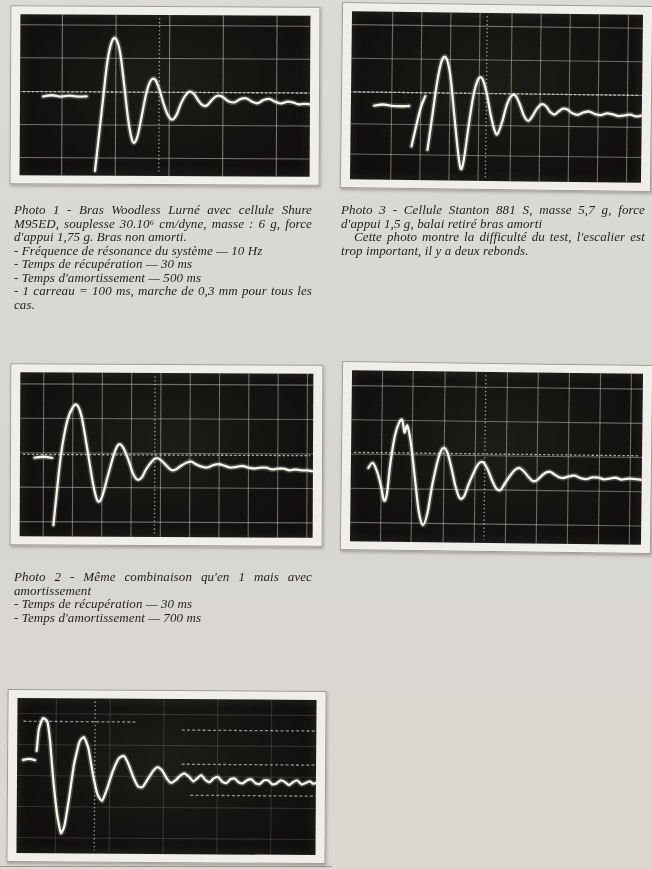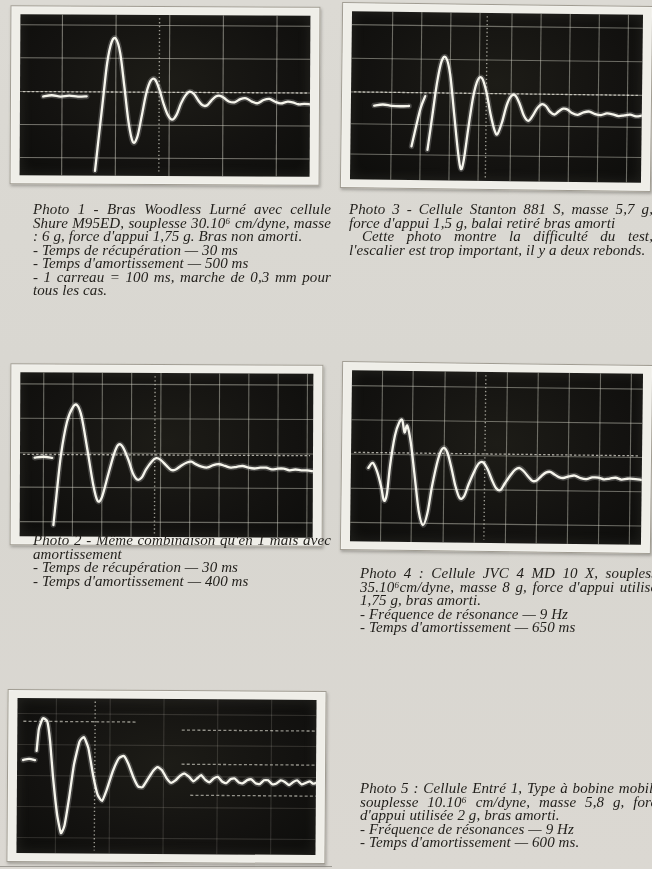--- a/index.html
+++ b/index.html
@@ -15,22 +15,22 @@
     box-shadow:1px 2px 3px rgba(60,58,52,.35), inset 0 0 2px rgba(255,255,255,.8);
   }
   .scope{
     position:absolute;inset:8px 9px;
     background:radial-gradient(ellipse at 50% 42%, #1d1c17 0%, #131210 62%, #0d0d0b 100%);
     box-shadow:inset 0 0 14px rgba(235,232,218,.10);
   }
   .scope svg{display:block;width:100%;height:100%;}
   .caption{
     position:absolute;color:#201e1a;
-    font-style:italic;font-size:15px;line-height:13.5px;
-    text-align:justify;letter-spacing:.1px;margin-left:19px;
+    font-style:italic;font-size:13px;line-height:13.5px;
+    text-align:justify;letter-spacing:.1px;
   }
   .caption p{margin:0;}
   .caption p.ind{text-indent:13px;}
   .artifact{position:absolute;background:rgba(95,93,88,.5);}
 </style>
 </head>
 <body>
 
 <div class="page">
 
@@ -85,26 +85,27 @@
           <path d="M21 80 C 21.25 78 22 71.83333333333333 22.5 68 C 23 64.16666666666667 23.5 60 24 57 C 24.5 54 25.25 51.166666666666664 25.5 50" fill="none" stroke="#ffffff" stroke-opacity="0.2" stroke-width="5.5" stroke-linecap="round" stroke-linejoin="round" vector-effect="non-scaling-stroke"></path>
           <path d="M21 80 C 21.25 78 22 71.83333333333333 22.5 68 C 23 64.16666666666667 23.5 60 24 57 C 24.5 54 25.25 51.166666666666664 25.5 50" fill="none" stroke="#f6f5ec" stroke-width="2.3" stroke-linecap="round" stroke-linejoin="round" vector-effect="non-scaling-stroke"></path>
           <path d="M26.5 82 C 26.75 78.66666666666667 27.5 68.66666666666667 28 62 C 28.5 55.333333333333336 29 47.5 29.5 42 C 30 36.5 30.5 31.5 31 29 C 31.5 26.5 32 25.666666666666668 32.5 27 C 33 28.333333333333332 33.5 31.5 34 37 C 34.5 42.5 35 52.333333333333336 35.5 60 C 36 67.66666666666667 36.583333333333336 77.5 37 83 C 37.416666666666664 88.5 37.666666666666664 92.16666666666667 38 93 C 38.333333333333336 93.83333333333333 38.583333333333336 92.16666666666667 39 88 C 39.416666666666664 83.83333333333333 40 74.33333333333333 40.5 68 C 41 61.666666666666664 41.5 54.666666666666664 42 50 C 42.5 45.333333333333336 43 41.833333333333336 43.5 40 C 44 38.166666666666664 44.5 37.833333333333336 45 39 C 45.5 40.166666666666664 46 43.5 46.5 47 C 47 50.5 47.5 56.166666666666664 48 60 C 48.5 63.833333333333336 49.083333333333336 68 49.5 70 C 49.916666666666664 72 50.083333333333336 72.83333333333333 50.5 72 C 50.916666666666664 71.16666666666667 51.5 67.83333333333333 52 65 C 52.5 62.166666666666664 53 57.583333333333336 53.5 55 C 54 52.416666666666664 54.5 50.5 55 49.5 C 55.5 48.5 56 48.25 56.5 49 C 57 49.75 57.5 52 58 54 C 58.5 56 59 59.333333333333336 59.5 61 C 60 62.666666666666664 60.5 64 61 64 C 61.5 64 62 62.25 62.5 61 C 63 59.75 63.5 57.666666666666664 64 56.5 C 64.5 55.333333333333336 65 54.25 65.5 54 C 66 53.75 66.5 54.25 67 55 C 67.5 55.75 68 57.666666666666664 68.5 58.5 C 69 59.333333333333336 69.5 60.083333333333336 70 60 C 70.5 59.916666666666664 71 58.583333333333336 71.5 58 C 72 57.416666666666664 72.5 56.666666666666664 73 56.5 C 73.5 56.333333333333336 74 56.583333333333336 74.5 57 C 75 57.416666666666664 75.41666666666667 58.5 76 59 C 76.58333333333333 59.5 77.33333333333333 60.083333333333336 78 60 C 78.66666666666667 59.916666666666664 79.33333333333333 58.833333333333336 80 58.5 C 80.66666666666667 58.166666666666664 81.33333333333333 57.833333333333336 82 58 C 82.66666666666667 58.166666666666664 83.33333333333333 59.166666666666664 84 59.5 C 84.66666666666667 59.833333333333336 85.33333333333333 60.083333333333336 86 60 C 86.66666666666667 59.916666666666664 87.33333333333333 59.083333333333336 88 59 C 88.66666666666667 58.916666666666664 89.33333333333333 59.25 90 59.5 C 90.66666666666667 59.75 91.33333333333333 60.416666666666664 92 60.5 C 92.66666666666667 60.583333333333336 93.33333333333333 60.166666666666664 94 60 C 94.66666666666667 59.833333333333336 95.33333333333333 59.416666666666664 96 59.5 C 96.66666666666667 59.583333333333336 97.33333333333333 60.416666666666664 98 60.5 C 98.66666666666667 60.583333333333336 99.66666666666667 60.083333333333336 100 60" fill="none" stroke="#ffffff" stroke-opacity="0.2" stroke-width="5.5" stroke-linecap="round" stroke-linejoin="round" vector-effect="non-scaling-stroke"></path>
           <path d="M26.5 82 C 26.75 78.66666666666667 27.5 68.66666666666667 28 62 C 28.5 55.333333333333336 29 47.5 29.5 42 C 30 36.5 30.5 31.5 31 29 C 31.5 26.5 32 25.666666666666668 32.5 27 C 33 28.333333333333332 33.5 31.5 34 37 C 34.5 42.5 35 52.333333333333336 35.5 60 C 36 67.66666666666667 36.583333333333336 77.5 37 83 C 37.416666666666664 88.5 37.666666666666664 92.16666666666667 38 93 C 38.333333333333336 93.83333333333333 38.583333333333336 92.16666666666667 39 88 C 39.416666666666664 83.83333333333333 40 74.33333333333333 40.5 68 C 41 61.666666666666664 41.5 54.666666666666664 42 50 C 42.5 45.333333333333336 43 41.833333333333336 43.5 40 C 44 38.166666666666664 44.5 37.833333333333336 45 39 C 45.5 40.166666666666664 46 43.5 46.5 47 C 47 50.5 47.5 56.166666666666664 48 60 C 48.5 63.833333333333336 49.083333333333336 68 49.5 70 C 49.916666666666664 72 50.083333333333336 72.83333333333333 50.5 72 C 50.916666666666664 71.16666666666667 51.5 67.83333333333333 52 65 C 52.5 62.166666666666664 53 57.583333333333336 53.5 55 C 54 52.416666666666664 54.5 50.5 55 49.5 C 55.5 48.5 56 48.25 56.5 49 C 57 49.75 57.5 52 58 54 C 58.5 56 59 59.333333333333336 59.5 61 C 60 62.666666666666664 60.5 64 61 64 C 61.5 64 62 62.25 62.5 61 C 63 59.75 63.5 57.666666666666664 64 56.5 C 64.5 55.333333333333336 65 54.25 65.5 54 C 66 53.75 66.5 54.25 67 55 C 67.5 55.75 68 57.666666666666664 68.5 58.5 C 69 59.333333333333336 69.5 60.083333333333336 70 60 C 70.5 59.916666666666664 71 58.583333333333336 71.5 58 C 72 57.416666666666664 72.5 56.666666666666664 73 56.5 C 73.5 56.333333333333336 74 56.583333333333336 74.5 57 C 75 57.416666666666664 75.41666666666667 58.5 76 59 C 76.58333333333333 59.5 77.33333333333333 60.083333333333336 78 60 C 78.66666666666667 59.916666666666664 79.33333333333333 58.833333333333336 80 58.5 C 80.66666666666667 58.166666666666664 81.33333333333333 57.833333333333336 82 58 C 82.66666666666667 58.166666666666664 83.33333333333333 59.166666666666664 84 59.5 C 84.66666666666667 59.833333333333336 85.33333333333333 60.083333333333336 86 60 C 86.66666666666667 59.916666666666664 87.33333333333333 59.083333333333336 88 59 C 88.66666666666667 58.916666666666664 89.33333333333333 59.25 90 59.5 C 90.66666666666667 59.75 91.33333333333333 60.416666666666664 92 60.5 C 92.66666666666667 60.583333333333336 93.33333333333333 60.166666666666664 94 60 C 94.66666666666667 59.833333333333336 95.33333333333333 59.416666666666664 96 59.5 C 96.66666666666667 59.583333333333336 97.33333333333333 60.416666666666664 98 60.5 C 98.66666666666667 60.583333333333336 99.66666666666667 60.083333333333336 100 60" fill="none" stroke="#f6f5ec" stroke-width="2.3" stroke-linecap="round" stroke-linejoin="round" vector-effect="non-scaling-stroke"></path>
         </svg>
     </div>
   </figure>
 
   <div class="caption" style="left:14px;top:203px;width:298px">
     <p>Photo 1 - Bras Woodless Lurné avec cellule Shure M95ED, souplesse 30.10⁶ cm/dyne, masse : 6 g, force d'appui 1,75 g. Bras non amorti.</p>
+    <p>- Fréquence de résonance du système — 10 Hz</p>
     <p>- Temps de récupération — 30 ms</p>
     <p>- Temps d'amortissement — 500 ms</p>
     <p>- 1 carreau = 100 ms, marche de 0,3 mm pour tous les cas.</p>
   </div>
 
-  <div class="caption" style="left:330px;top:203px;width:304px">
+  <div class="caption" style="left:341px;top:203px;width:304px">
     <p>Photo 3 - Cellule Stanton 881 S, masse 5,7 g, force d'appui 1,5 g, balai retiré bras amorti</p>
     <p class="ind">Cette photo montre la difficulté du test, l'escalier est trop important, il y a deux rebonds.</p>
   </div>
 
   <figure class="photo" style="left:10px;top:364px;width:313px;height:182px;transform:rotate(.25deg)">
     <div class="scope">
       <svg viewBox="0 0 100 100" preserveAspectRatio="none">
           <g stroke="#d8d6c9" stroke-opacity="0.45" stroke-width="1.1">
             <line x1="8" y1="0" x2="8" y2="100" vector-effect="non-scaling-stroke"></line>
             <line x1="18" y1="0" x2="18" y2="100" vector-effect="non-scaling-stroke"></line>
@@ -152,31 +153,26 @@
             <line x1="0" y1="89" x2="100" y2="89" vector-effect="non-scaling-stroke"></line>
           </g>
           <line x1="46" y1="2" x2="46" y2="98" stroke="#e8e6da" stroke-opacity="0.65" stroke-width="1.4" stroke-dasharray="1.3 2.6" vector-effect="non-scaling-stroke"></line>
           <line x1="1" y1="48" x2="99" y2="48" stroke="#eceadf" stroke-opacity="0.7" stroke-width="1.3" stroke-dasharray="2.4 2" vector-effect="non-scaling-stroke"></line>
           <path d="M6 57 C 6.25 56.5 7 53.666666666666664 7.5 54 C 8 54.333333333333336 8.5 56.666666666666664 9 59 C 9.5 61.333333333333336 10.083333333333334 65.16666666666667 10.5 68 C 10.916666666666666 70.83333333333333 11.166666666666666 75.33333333333333 11.5 76 C 11.833333333333334 76.66666666666667 12.166666666666666 75.5 12.5 72 C 12.833333333333334 68.5 13.083333333333334 60.666666666666664 13.5 55 C 13.916666666666666 49.333333333333336 14.5 42.166666666666664 15 38 C 15.5 33.833333333333336 16.083333333333332 31.5 16.5 30 C 16.916666666666668 28.5 17.2 28 17.5 29 C 17.8 30 18.016666666666666 35.5 18.3 36 C 18.583333333333336 36.5 18.833333333333332 31 19.2 32 C 19.566666666666666 33 20.03333333333333 37 20.5 42 C 20.96666666666667 47 21.5 55.333333333333336 22 62 C 22.5 68.66666666666667 23 77.33333333333333 23.5 82 C 24 86.66666666666667 24.5 89.83333333333333 25 90 C 25.5 90.16666666666667 26 86.83333333333333 26.5 83 C 27 79.16666666666667 27.416666666666668 72.33333333333333 28 67 C 28.583333333333332 61.666666666666664 29.416666666666668 54.666666666666664 30 51 C 30.583333333333332 47.333333333333336 31 45.666666666666664 31.5 45 C 32 44.333333333333336 32.5 45.166666666666664 33 47 C 33.5 48.833333333333336 34 52.666666666666664 34.5 56 C 35 59.333333333333336 35.5 64 36 67 C 36.5 70 37 73 37.5 74 C 38 75 38.5 74.33333333333333 39 73 C 39.5 71.66666666666667 39.916666666666664 68.5 40.5 66 C 41.083333333333336 63.5 41.916666666666664 60.083333333333336 42.5 58 C 43.083333333333336 55.916666666666664 43.5 54.333333333333336 44 53.5 C 44.5 52.666666666666664 45 52.416666666666664 45.5 53 C 46 53.583333333333336 46.5 55.333333333333336 47 57 C 47.5 58.666666666666664 48 61.166666666666664 48.5 63 C 49 64.83333333333333 49.5 67 50 68 C 50.5 69 51 69.5 51.5 69 C 52 68.5 52.416666666666664 66.5 53 65 C 53.583333333333336 63.5 54.416666666666664 61.333333333333336 55 60 C 55.583333333333336 58.666666666666664 56 57.666666666666664 56.5 57 C 57 56.333333333333336 57.5 55.833333333333336 58 56 C 58.5 56.166666666666664 59 57.166666666666664 59.5 58 C 60 58.833333333333336 60.5 60.083333333333336 61 61 C 61.5 61.916666666666664 62 63.166666666666664 62.5 63.5 C 63 63.833333333333336 63.5 63.5 64 63 C 64.5 62.5 65 61.25 65.5 60.5 C 66 59.75 66.5 58.916666666666664 67 58.5 C 67.5 58.083333333333336 68 57.833333333333336 68.5 58 C 69 58.166666666666664 69.5 59 70 59.5 C 70.5 60 71 60.666666666666664 71.5 61 C 72 61.333333333333336 72.41666666666667 61.583333333333336 73 61.5 C 73.58333333333333 61.416666666666664 74.33333333333333 60.75 75 60.5 C 75.66666666666667 60.25 76.33333333333333 59.833333333333336 77 60 C 77.66666666666667 60.166666666666664 78.33333333333333 61.166666666666664 79 61.5 C 79.66666666666667 61.833333333333336 80.33333333333333 62.083333333333336 81 62 C 81.66666666666667 61.916666666666664 82.33333333333333 61.166666666666664 83 61 C 83.66666666666667 60.833333333333336 84.33333333333333 60.833333333333336 85 61 C 85.66666666666667 61.166666666666664 86.33333333333333 61.916666666666664 87 62 C 87.66666666666667 62.083333333333336 88.33333333333333 61.666666666666664 89 61.5 C 89.66666666666667 61.333333333333336 90.33333333333333 60.916666666666664 91 61 C 91.66666666666667 61.083333333333336 92.33333333333333 61.916666666666664 93 62 C 93.66666666666667 62.083333333333336 94.33333333333333 61.583333333333336 95 61.5 C 95.66666666666667 61.416666666666664 96.16666666666667 61.416666666666664 97 61.5 C 97.83333333333333 61.583333333333336 99.5 61.916666666666664 100 62" fill="none" stroke="#ffffff" stroke-opacity="0.2" stroke-width="5.5" stroke-linecap="round" stroke-linejoin="round" vector-effect="non-scaling-stroke"></path>
           <path d="M6 57 C 6.25 56.5 7 53.666666666666664 7.5 54 C 8 54.333333333333336 8.5 56.666666666666664 9 59 C 9.5 61.333333333333336 10.083333333333334 65.16666666666667 10.5 68 C 10.916666666666666 70.83333333333333 11.166666666666666 75.33333333333333 11.5 76 C 11.833333333333334 76.66666666666667 12.166666666666666 75.5 12.5 72 C 12.833333333333334 68.5 13.083333333333334 60.666666666666664 13.5 55 C 13.916666666666666 49.333333333333336 14.5 42.166666666666664 15 38 C 15.5 33.833333333333336 16.083333333333332 31.5 16.5 30 C 16.916666666666668 28.5 17.2 28 17.5 29 C 17.8 30 18.016666666666666 35.5 18.3 36 C 18.583333333333336 36.5 18.833333333333332 31 19.2 32 C 19.566666666666666 33 20.03333333333333 37 20.5 42 C 20.96666666666667 47 21.5 55.333333333333336 22 62 C 22.5 68.66666666666667 23 77.33333333333333 23.5 82 C 24 86.66666666666667 24.5 89.83333333333333 25 90 C 25.5 90.16666666666667 26 86.83333333333333 26.5 83 C 27 79.16666666666667 27.416666666666668 72.33333333333333 28 67 C 28.583333333333332 61.666666666666664 29.416666666666668 54.666666666666664 30 51 C 30.583333333333332 47.333333333333336 31 45.666666666666664 31.5 45 C 32 44.333333333333336 32.5 45.166666666666664 33 47 C 33.5 48.833333333333336 34 52.666666666666664 34.5 56 C 35 59.333333333333336 35.5 64 36 67 C 36.5 70 37 73 37.5 74 C 38 75 38.5 74.33333333333333 39 73 C 39.5 71.66666666666667 39.916666666666664 68.5 40.5 66 C 41.083333333333336 63.5 41.916666666666664 60.083333333333336 42.5 58 C 43.083333333333336 55.916666666666664 43.5 54.333333333333336 44 53.5 C 44.5 52.666666666666664 45 52.416666666666664 45.5 53 C 46 53.583333333333336 46.5 55.333333333333336 47 57 C 47.5 58.666666666666664 48 61.166666666666664 48.5 63 C 49 64.83333333333333 49.5 67 50 68 C 50.5 69 51 69.5 51.5 69 C 52 68.5 52.416666666666664 66.5 53 65 C 53.583333333333336 63.5 54.416666666666664 61.333333333333336 55 60 C 55.583333333333336 58.666666666666664 56 57.666666666666664 56.5 57 C 57 56.333333333333336 57.5 55.833333333333336 58 56 C 58.5 56.166666666666664 59 57.166666666666664 59.5 58 C 60 58.833333333333336 60.5 60.083333333333336 61 61 C 61.5 61.916666666666664 62 63.166666666666664 62.5 63.5 C 63 63.833333333333336 63.5 63.5 64 63 C 64.5 62.5 65 61.25 65.5 60.5 C 66 59.75 66.5 58.916666666666664 67 58.5 C 67.5 58.083333333333336 68 57.833333333333336 68.5 58 C 69 58.166666666666664 69.5 59 70 59.5 C 70.5 60 71 60.666666666666664 71.5 61 C 72 61.333333333333336 72.41666666666667 61.583333333333336 73 61.5 C 73.58333333333333 61.416666666666664 74.33333333333333 60.75 75 60.5 C 75.66666666666667 60.25 76.33333333333333 59.833333333333336 77 60 C 77.66666666666667 60.166666666666664 78.33333333333333 61.166666666666664 79 61.5 C 79.66666666666667 61.833333333333336 80.33333333333333 62.083333333333336 81 62 C 81.66666666666667 61.916666666666664 82.33333333333333 61.166666666666664 83 61 C 83.66666666666667 60.833333333333336 84.33333333333333 60.833333333333336 85 61 C 85.66666666666667 61.166666666666664 86.33333333333333 61.916666666666664 87 62 C 87.66666666666667 62.083333333333336 88.33333333333333 61.666666666666664 89 61.5 C 89.66666666666667 61.333333333333336 90.33333333333333 60.916666666666664 91 61 C 91.66666666666667 61.083333333333336 92.33333333333333 61.916666666666664 93 62 C 93.66666666666667 62.083333333333336 94.33333333333333 61.583333333333336 95 61.5 C 95.66666666666667 61.416666666666664 96.16666666666667 61.416666666666664 97 61.5 C 97.83333333333333 61.583333333333336 99.5 61.916666666666664 100 62" fill="none" stroke="#f6f5ec" stroke-width="2.3" stroke-linecap="round" stroke-linejoin="round" vector-effect="non-scaling-stroke"></path>
         </svg>
     </div>
   </figure>
 
-  <div class="caption" style="left:14px;top:534px;width:298px">
+  <div class="caption" style="left:14px;top:570px;width:298px">
     <p>Photo 2 - Même combinaison qu'en 1 mais avec amortissement</p>
     <p>- Temps de récupération — 30 ms</p>
-    <p>- Temps d'amortissement — 400 ms</p>
+    <p>- Temps d'amortissement — 700 ms</p>
   </div>
 
-  <div class="caption" style="left:341px;top:567px;width:304px">
-    <p>Photo 4 : Cellule JVC 4 MD 10 X, souplesse 35.10⁶cm/dyne, masse 8 g, force d'appui utilisée 1,75 g, bras amorti.</p>
-    <p>- Fréquence de résonance — 9 Hz</p>
-    <p>- Temps d'amortissement — 650 ms</p>
-  </div>
 
   <figure class="photo" style="left:7px;top:690px;width:319px;height:173px;transform:rotate(.4deg)">
     <div class="scope">
       <svg viewBox="0 0 100 100" preserveAspectRatio="none">
           <g stroke="#d8d6c9" stroke-opacity="0.16" stroke-width="1.1">
             <line x1="13" y1="0" x2="13" y2="100" vector-effect="non-scaling-stroke"></line>
             <line x1="31" y1="0" x2="31" y2="100" vector-effect="non-scaling-stroke"></line>
             <line x1="49" y1="0" x2="49" y2="100" vector-effect="non-scaling-stroke"></line>
             <line x1="67" y1="0" x2="67" y2="100" vector-effect="non-scaling-stroke"></line>
             <line x1="85" y1="0" x2="85" y2="100" vector-effect="non-scaling-stroke"></line>
@@ -192,20 +188,15 @@
           <line x1="55" y1="42" x2="100" y2="42" stroke="#e8e6da" stroke-opacity="0.6" stroke-width="1.3" stroke-dasharray="3 2.2" vector-effect="non-scaling-stroke"></line>
           <line x1="58" y1="62" x2="100" y2="62" stroke="#e8e6da" stroke-opacity="0.6" stroke-width="1.3" stroke-dasharray="3 2.2" vector-effect="non-scaling-stroke"></line>
           <path d="M2 40 C 2.3333333333333335 39.88333333333333 3.3333333333333335 39.3 4 39.3 C 4.666666666666667 39.3 5.666666666666667 39.88333333333333 6 40" fill="none" stroke="#ffffff" stroke-opacity="0.2" stroke-width="5.5" stroke-linecap="round" stroke-linejoin="round" vector-effect="non-scaling-stroke"></path>
           <path d="M2 40 C 2.3333333333333335 39.88333333333333 3.3333333333333335 39.3 4 39.3 C 4.666666666666667 39.3 5.666666666666667 39.88333333333333 6 40" fill="none" stroke="#f6f5ec" stroke-width="2.3" stroke-linecap="round" stroke-linejoin="round" vector-effect="non-scaling-stroke"></path>
           <path d="M6.5 34 C 6.5525 32.95 7.05 21.575 7.2 20 C 7.3500000000000005 18.425 8.29 13.375 8.5 13 C 8.71 12.625 9.8125 13.875 10 15 C 10.1875 16.125 10.85 25.375 11 28 C 11.15 30.625 11.8125 46.475 12 50 C 12.1875 53.525 13.29 72.225 13.5 75 C 13.71 77.775 14.6125 86.475 14.8 87 C 14.9875 87.525 15.7975 83.725 16 82 C 16.2025 80.275 17.275 66.925 17.5 64 C 17.725 61.075 18.7525 45.7 19 43 C 19.2475 40.3 20.552500000000002 29.35 20.8 28 C 21.0475 26.65 22.075 24.7 22.3 25 C 22.525000000000002 25.3 23.560000000000002 30.125 23.8 32 C 24.04 33.875 25.26 47.75 25.5 50 C 25.74 52.25 26.775 60.8 27 62 C 27.225 63.2 28.275 66.225 28.5 66 C 28.725 65.775 29.7375 60.425 30 59 C 30.2625 57.575 31.7 48.5375 32 47 C 32.3 45.4625 33.7225 39.25 34 38.5 C 34.2775 37.75 35.46 36.7375 35.7 37 C 35.940000000000005 37.2625 36.9525 40.95 37.2 42 C 37.447500000000005 43.05 38.7525 49.9125 39 51 C 39.2475 52.0875 40.275 56.05 40.5 56.5 C 40.725 56.95 41.76 57.3375 42 57 C 42.24 56.6625 43.4375 52.7875 43.7 52 C 43.962500000000006 51.2125 45.2525 47.1 45.5 46.5 C 45.7475 45.9 46.775 44.0375 47 44 C 47.225 43.9625 48.275 45.475 48.5 46 C 48.725 46.525 49.775 50.4 50 51 C 50.225 51.6 51.275 53.8875 51.5 54 C 51.725 54.1125 52.775 52.8375 53 52.5 C 53.225 52.1625 54.275 49.8375 54.5 49.5 C 54.725 49.1625 55.775 47.9625 56 48 C 56.225 48.0375 57.275 49.625 57.5 50 C 57.725 50.375 58.79 52.925 59 53 C 59.21 53.075 60.105 51.3 60.3 51 C 60.495 50.7 61.3975 48.925 61.6 49 C 61.8025 49.075 62.79 51.6625 63 52 C 63.21 52.3375 64.19000000000001 53.575 64.4 53.5 C 64.61 53.425 65.59 51.2625 65.8 51 C 66.00999999999999 50.7375 66.99000000000001 49.85 67.2 50 C 67.41 50.15 68.39 52.7 68.6 53 C 68.80999999999999 53.3 69.78999999999999 54.1125 70 54 C 70.21000000000001 53.8875 71.19000000000001 51.725 71.4 51.5 C 71.61 51.275 72.59 50.85 72.8 51 C 73.00999999999999 51.15 73.99000000000001 53.275 74.2 53.5 C 74.41 53.725 75.39 54.1125 75.6 54 C 75.80999999999999 53.8875 76.78999999999999 52.1875 77 52 C 77.21000000000001 51.8125 78.19000000000001 51.35 78.4 51.5 C 78.61 51.65 79.59 53.775 79.8 54 C 80.00999999999999 54.225 80.99000000000001 54.65 81.2 54.5 C 81.41 54.35 82.39 52.1875 82.6 52 C 82.80999999999999 51.8125 83.78999999999999 51.8125 84 52 C 84.21000000000001 52.1875 85.19000000000001 54.35 85.4 54.5 C 85.61 54.65 86.59 54.1875 86.8 54 C 87.00999999999999 53.8125 87.99000000000001 52.075 88.2 52 C 88.41 51.925 89.39 52.775 89.6 53 C 89.80999999999999 53.225 90.78999999999999 55 91 55 C 91.21000000000001 55 92.19000000000001 53.225 92.4 53 C 92.61 52.775 93.59 51.8875 93.8 52 C 94.00999999999999 52.1125 94.99000000000001 54.3875 95.2 54.5 C 95.41 54.6125 96.39 53.65 96.6 53.5 C 96.80999999999999 53.35 97.82 52.4625 98 52.5 C 98.18 52.5375 98.85 53.925 99 54 C 99.15 54.075 99.925 53.5375 100 53.5" fill="none" stroke="#ffffff" stroke-opacity="0.2" stroke-width="5.5" stroke-linecap="round" stroke-linejoin="round" vector-effect="non-scaling-stroke"></path>
           <path d="M6.5 34 C 6.5525 32.95 7.05 21.575 7.2 20 C 7.3500000000000005 18.425 8.29 13.375 8.5 13 C 8.71 12.625 9.8125 13.875 10 15 C 10.1875 16.125 10.85 25.375 11 28 C 11.15 30.625 11.8125 46.475 12 50 C 12.1875 53.525 13.29 72.225 13.5 75 C 13.71 77.775 14.6125 86.475 14.8 87 C 14.9875 87.525 15.7975 83.725 16 82 C 16.2025 80.275 17.275 66.925 17.5 64 C 17.725 61.075 18.7525 45.7 19 43 C 19.2475 40.3 20.552500000000002 29.35 20.8 28 C 21.0475 26.65 22.075 24.7 22.3 25 C 22.525000000000002 25.3 23.560000000000002 30.125 23.8 32 C 24.04 33.875 25.26 47.75 25.5 50 C 25.74 52.25 26.775 60.8 27 62 C 27.225 63.2 28.275 66.225 28.5 66 C 28.725 65.775 29.7375 60.425 30 59 C 30.2625 57.575 31.7 48.5375 32 47 C 32.3 45.4625 33.7225 39.25 34 38.5 C 34.2775 37.75 35.46 36.7375 35.7 37 C 35.940000000000005 37.2625 36.9525 40.95 37.2 42 C 37.447500000000005 43.05 38.7525 49.9125 39 51 C 39.2475 52.0875 40.275 56.05 40.5 56.5 C 40.725 56.95 41.76 57.3375 42 57 C 42.24 56.6625 43.4375 52.7875 43.7 52 C 43.962500000000006 51.2125 45.2525 47.1 45.5 46.5 C 45.7475 45.9 46.775 44.0375 47 44 C 47.225 43.9625 48.275 45.475 48.5 46 C 48.725 46.525 49.775 50.4 50 51 C 50.225 51.6 51.275 53.8875 51.5 54 C 51.725 54.1125 52.775 52.8375 53 52.5 C 53.225 52.1625 54.275 49.8375 54.5 49.5 C 54.725 49.1625 55.775 47.9625 56 48 C 56.225 48.0375 57.275 49.625 57.5 50 C 57.725 50.375 58.79 52.925 59 53 C 59.21 53.075 60.105 51.3 60.3 51 C 60.495 50.7 61.3975 48.925 61.6 49 C 61.8025 49.075 62.79 51.6625 63 52 C 63.21 52.3375 64.19000000000001 53.575 64.4 53.5 C 64.61 53.425 65.59 51.2625 65.8 51 C 66.00999999999999 50.7375 66.99000000000001 49.85 67.2 50 C 67.41 50.15 68.39 52.7 68.6 53 C 68.80999999999999 53.3 69.78999999999999 54.1125 70 54 C 70.21000000000001 53.8875 71.19000000000001 51.725 71.4 51.5 C 71.61 51.275 72.59 50.85 72.8 51 C 73.00999999999999 51.15 73.99000000000001 53.275 74.2 53.5 C 74.41 53.725 75.39 54.1125 75.6 54 C 75.80999999999999 53.8875 76.78999999999999 52.1875 77 52 C 77.21000000000001 51.8125 78.19000000000001 51.35 78.4 51.5 C 78.61 51.65 79.59 53.775 79.8 54 C 80.00999999999999 54.225 80.99000000000001 54.65 81.2 54.5 C 81.41 54.35 82.39 52.1875 82.6 52 C 82.80999999999999 51.8125 83.78999999999999 51.8125 84 52 C 84.21000000000001 52.1875 85.19000000000001 54.35 85.4 54.5 C 85.61 54.65 86.59 54.1875 86.8 54 C 87.00999999999999 53.8125 87.99000000000001 52.075 88.2 52 C 88.41 51.925 89.39 52.775 89.6 53 C 89.80999999999999 53.225 90.78999999999999 55 91 55 C 91.21000000000001 55 92.19000000000001 53.225 92.4 53 C 92.61 52.775 93.59 51.8875 93.8 52 C 94.00999999999999 52.1125 94.99000000000001 54.3875 95.2 54.5 C 95.41 54.6125 96.39 53.65 96.6 53.5 C 96.80999999999999 53.35 97.82 52.4625 98 52.5 C 98.18 52.5375 98.85 53.925 99 54 C 99.15 54.075 99.925 53.5375 100 53.5" fill="none" stroke="#f6f5ec" stroke-width="2.3" stroke-linecap="round" stroke-linejoin="round" vector-effect="non-scaling-stroke"></path>
         </svg>
     </div>
   </figure>
 
-  <div class="caption" style="left:341px;top:782px;width:304px">
-    <p>Photo 5 : Cellule Entré 1, Type à bobine mobile, souplesse 10.10⁶ cm/dyne, masse 5,8 g, force d'appui utilisée 2 g, bras amorti.</p>
-    <p>- Fréquence de résonances — 9 Hz</p>
-    <p>- Temps d'amortissement — 600 ms.</p>
-  </div>
 
   <div class="artifact" style="left:0;top:866px;width:332px;height:1px"></div>
 </div>
 
 </body></html>

